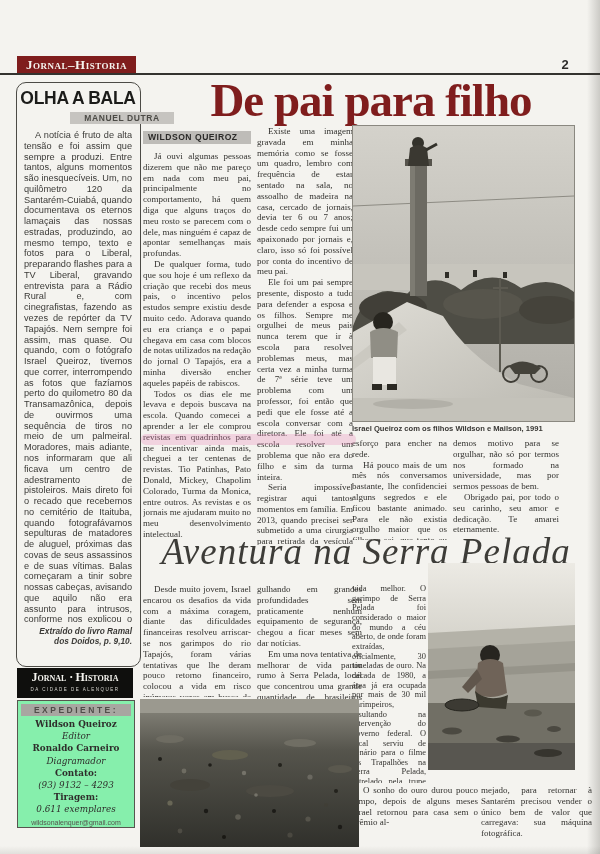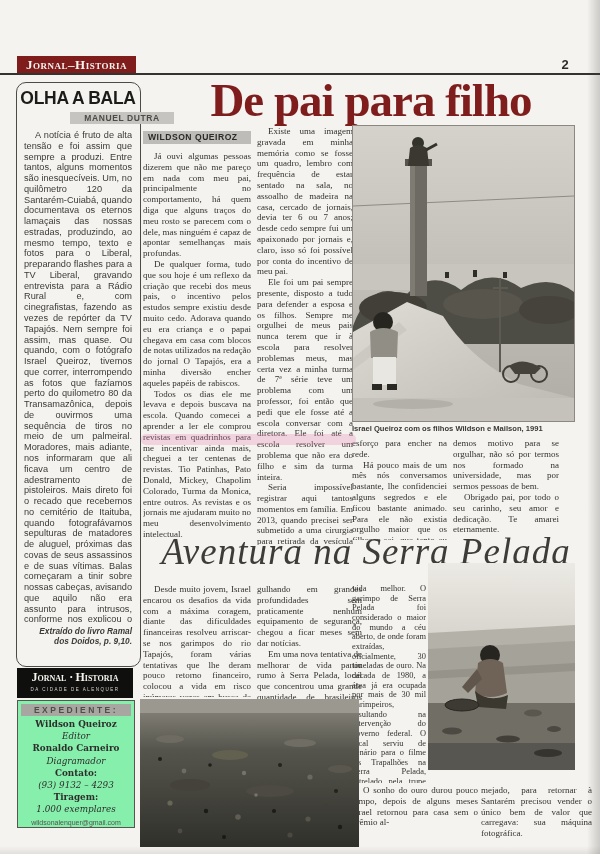--- a/index.html
+++ b/index.html
@@ -114,21 +114,21 @@
   </div>
   <div class="abs exped">
     <div class="exped-head">EXPEDIENTE:</div>
     <div class="exped-row exped-name">Wildson Queiroz</div>
     <div class="exped-row exped-role">Editor</div>
     <div class="exped-row exped-name">Ronaldo Carneiro</div>
     <div class="exped-row exped-role">Diagramador</div>
     <div class="exped-row exped-name">Contato:</div>
     <div class="exped-row exped-role">(93) 9132 – 4293</div>
     <div class="exped-row exped-name">Tiragem:</div>
-    <div class="exped-row exped-role">1.000 exemplares</div>
+    <div class="exped-row exped-role">0.611 exemplares</div>
     <div class="exped-email">wildsonalenquer@gmail.com</div>
   </div>
 
   <div class="abs headline">De pai para filho</div>
   <div class="abs byline-bar">WILDSON QUEIROZ</div>
   <div class="abs bodytext col1">
       <p class="para">Já ouvi algumas pessoas dizerem que não me pareço em nada com meu pai, principalmente no comportamento, há quem diga que alguns traços do meu rosto se parecem com o dele, mas ninguém é capaz de apontar semelhanças mais profundas.</p>
       <p class="para">De qualquer forma, tudo que sou hoje é um reflexo da criação que recebi dos meus pais, o incentivo pelos estudos sempre existiu desde muito cedo. Adorava quando eu era criança e o papai chegava em casa com blocos de notas utilizados na redação do jornal O Tapajós, era a minha diversão encher aqueles papéis de rabiscos.</p>
       <p class="para">Todos os dias ele me levava e depois buscava na escola. Quando comecei a aprender a ler ele comprou revistas em quadrinhos para me incentivar ainda mais, cheguei a ter centenas de revistas. Tio Patinhas, Pato Donald, Mickey, Chapolim Colorado, Turma da Monica, entre outros. As revistas e os jornais me ajudaram muito no meu desenvolvimento intelectual.</p>
     </div>

